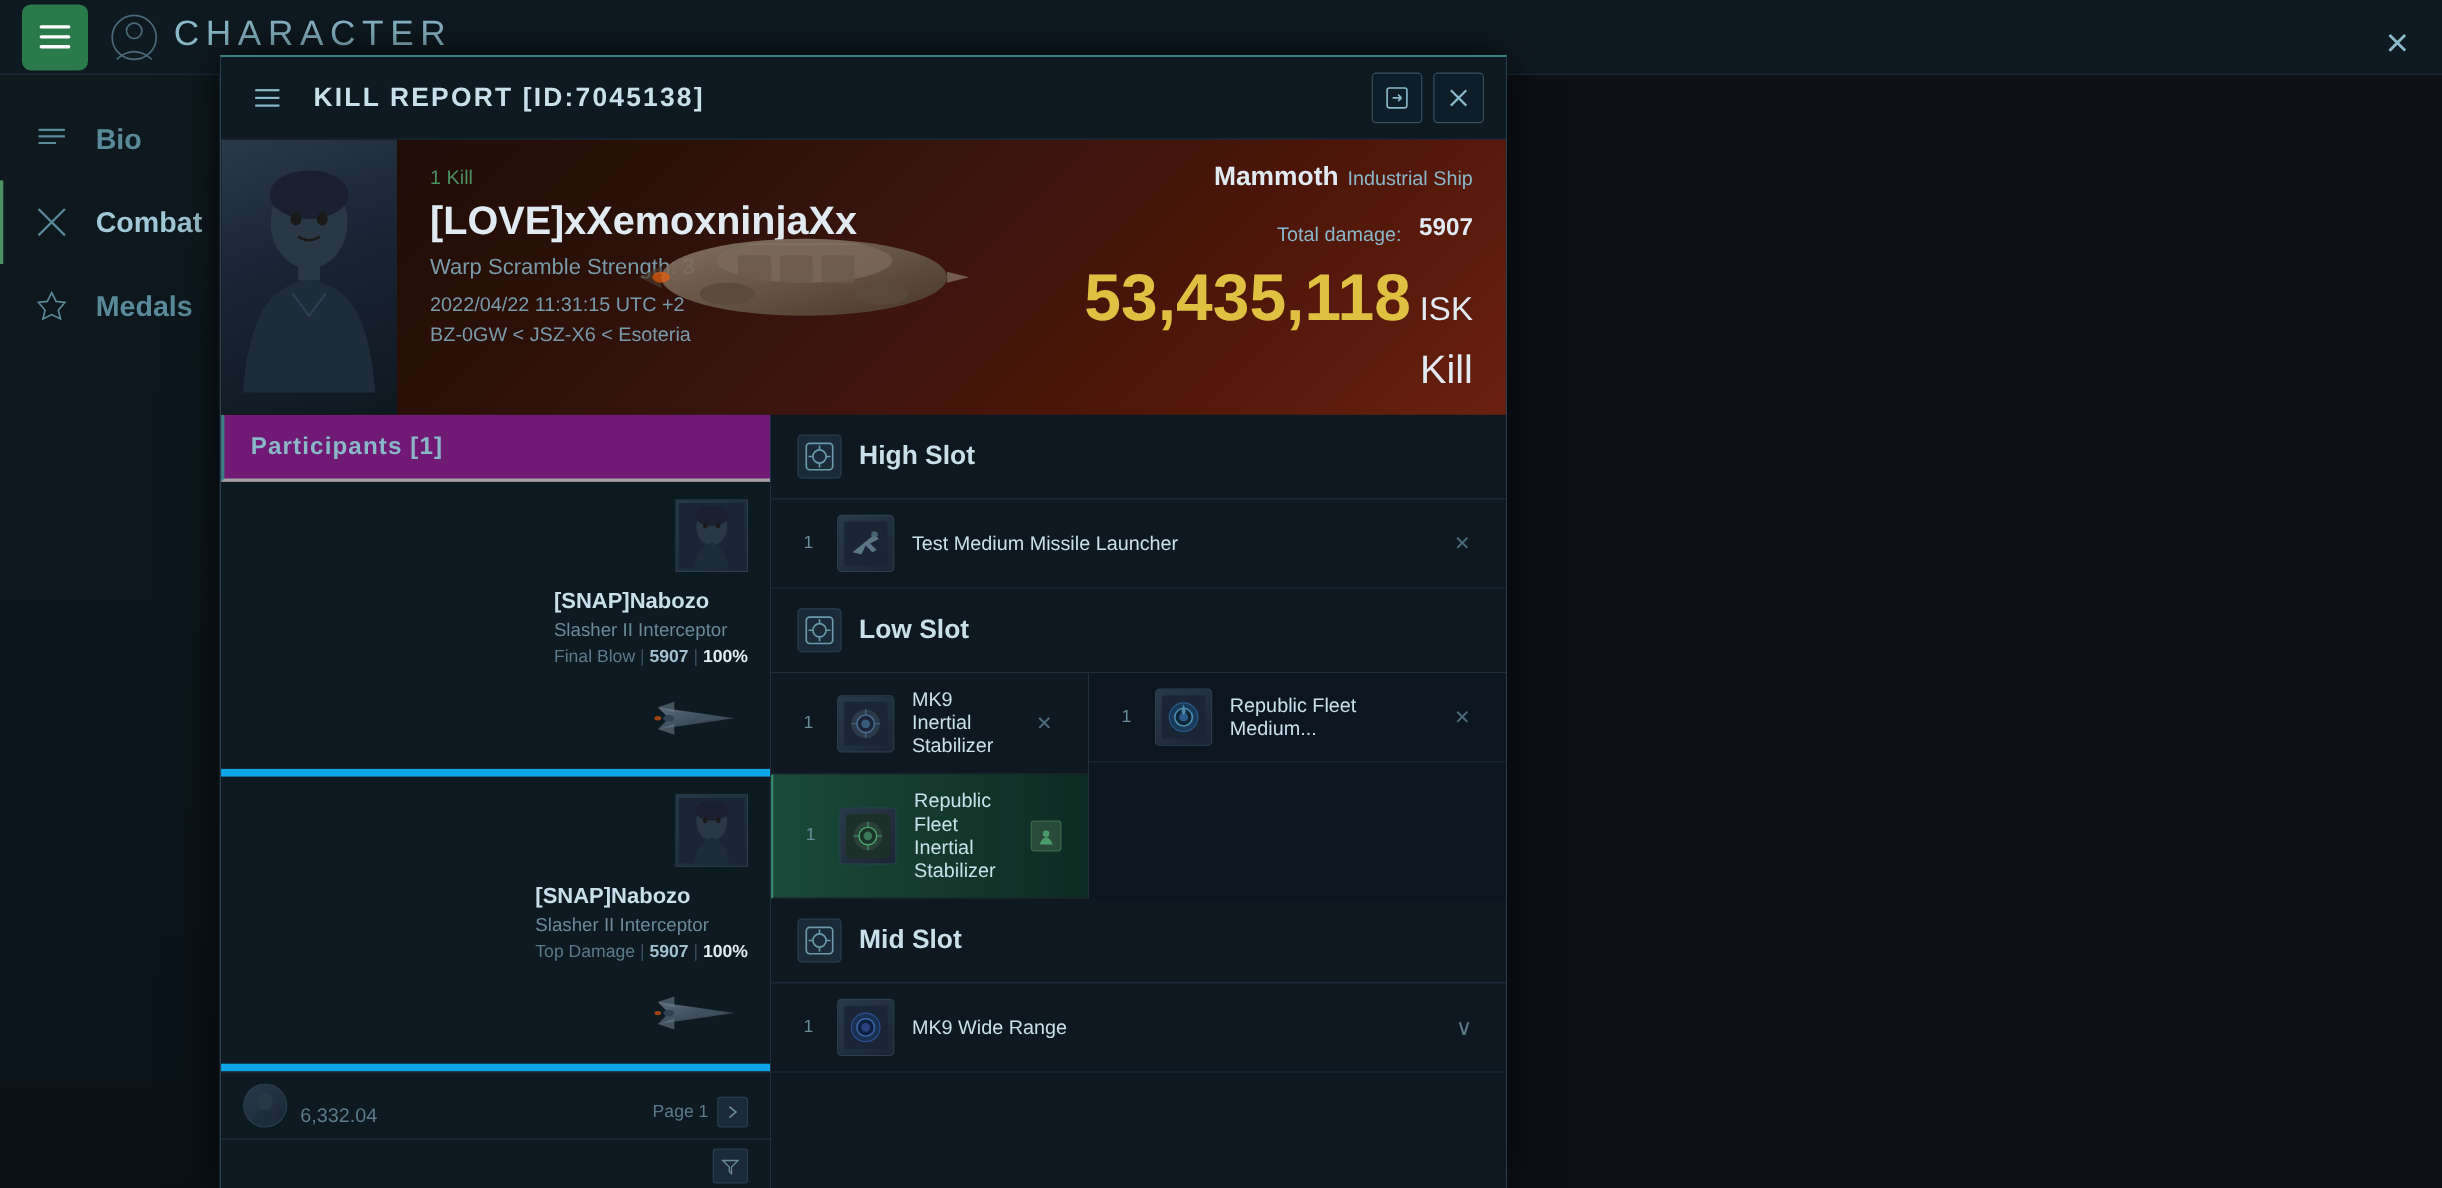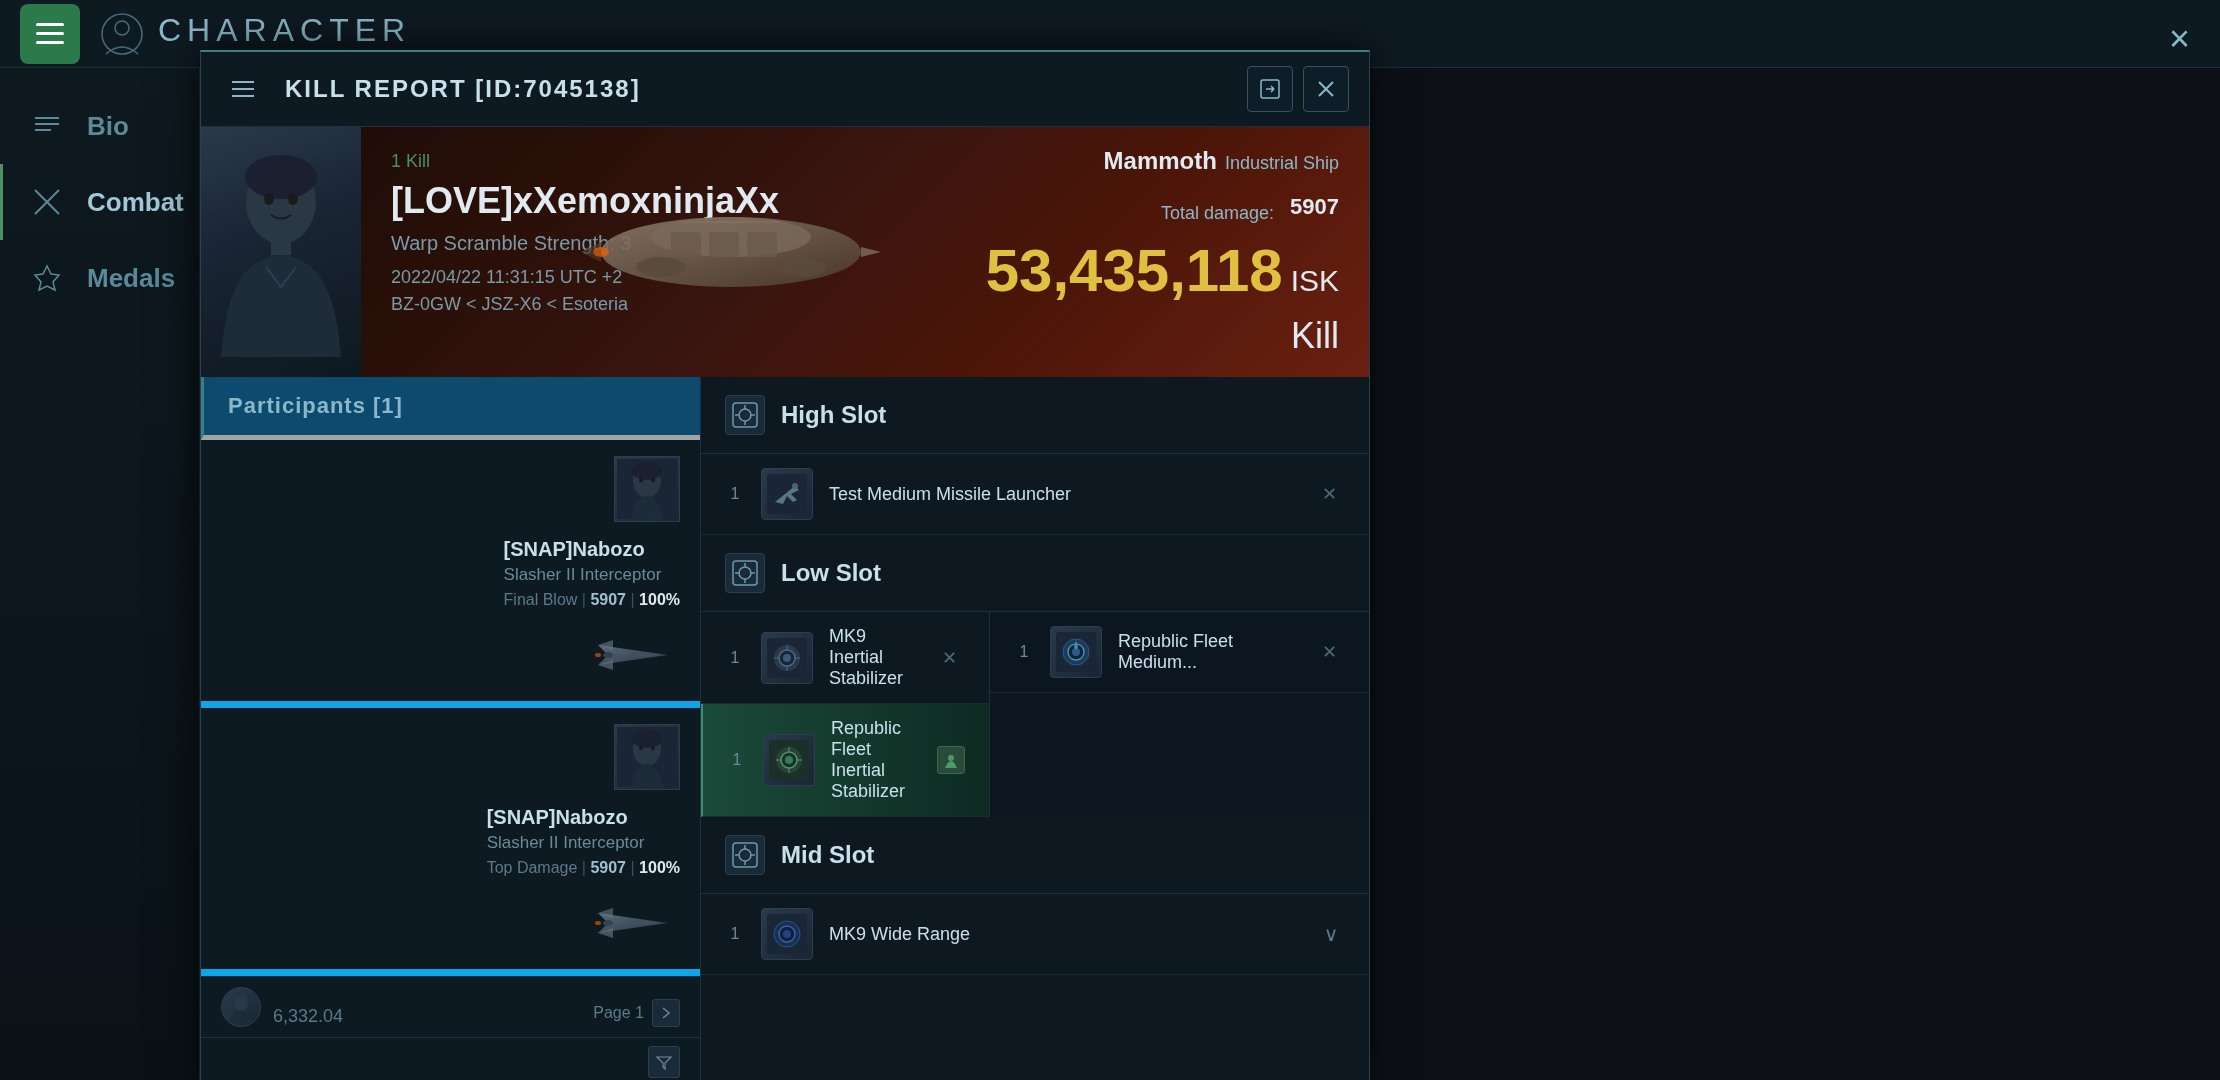--- a/index.html
+++ b/index.html
@@ -264,23 +264,23 @@
     .participants-panel {
       width: 500px;
       background: #0e1a22;
       border-right: 1px solid #1e3040;
       display: flex;
       flex-direction: column;
     }
 
     .participants-header {
       padding: 16px 24px;
-      border-bottom: 5px solid #a3a3a3;
+      border-bottom: 3px solid #a3a3a3;
       border-left: 3px solid #3a8080;
-      background: #0c4a6e;
+      background: #701a75;
     }
 
     .participants-title {
       color: #8ab8c8;
       font-size: 22px;
       font-weight: 600;
       letter-spacing: 1px;
     }
 
     .participant-item {

